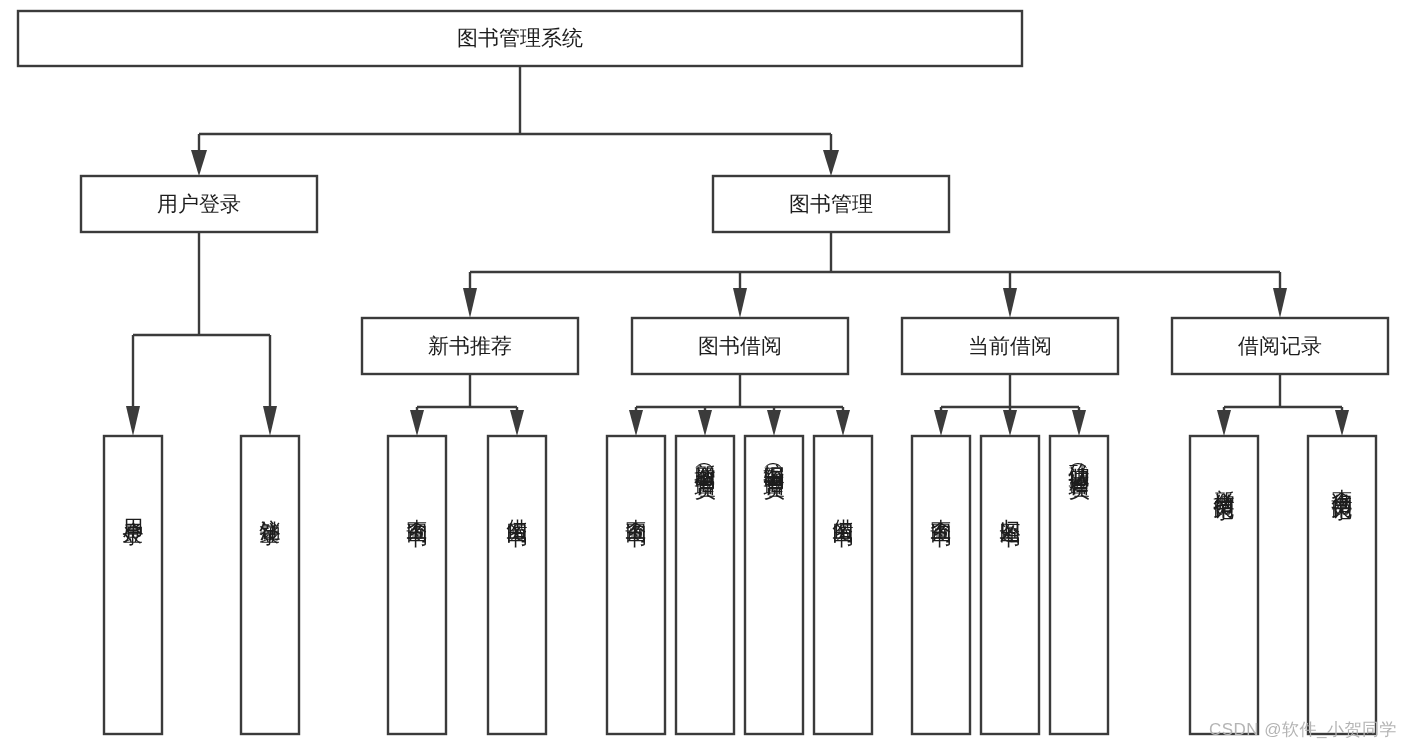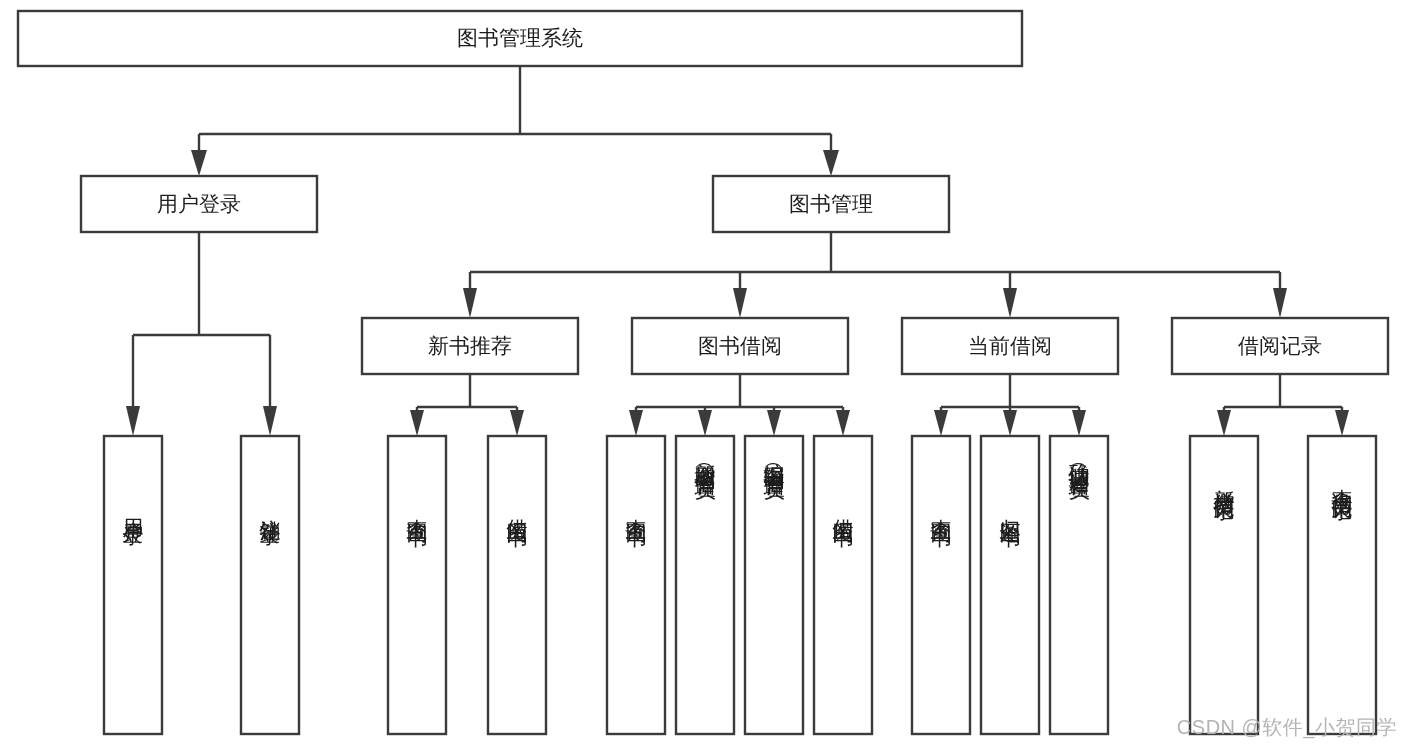--- a/index.html
+++ b/index.html
@@ -63,21 +63,21 @@
     line-height: 1.15;
     letter-spacing: 2.5px;
     color: #1d1d1d;
     white-space: nowrap;
   }
   .watermark {
     position: absolute;
     right: 8px;
     bottom: 6px;
     font-family: "Liberation Sans", "DejaVu Sans", sans-serif;
-    font-size: 20px;
+    font-size: 17px;
     color: #b4b4b4;
     letter-spacing: 0.5px;
     white-space: nowrap;
   }
 </style>
 </head>
 <body>
 
 <div id="diagram-root">
 

